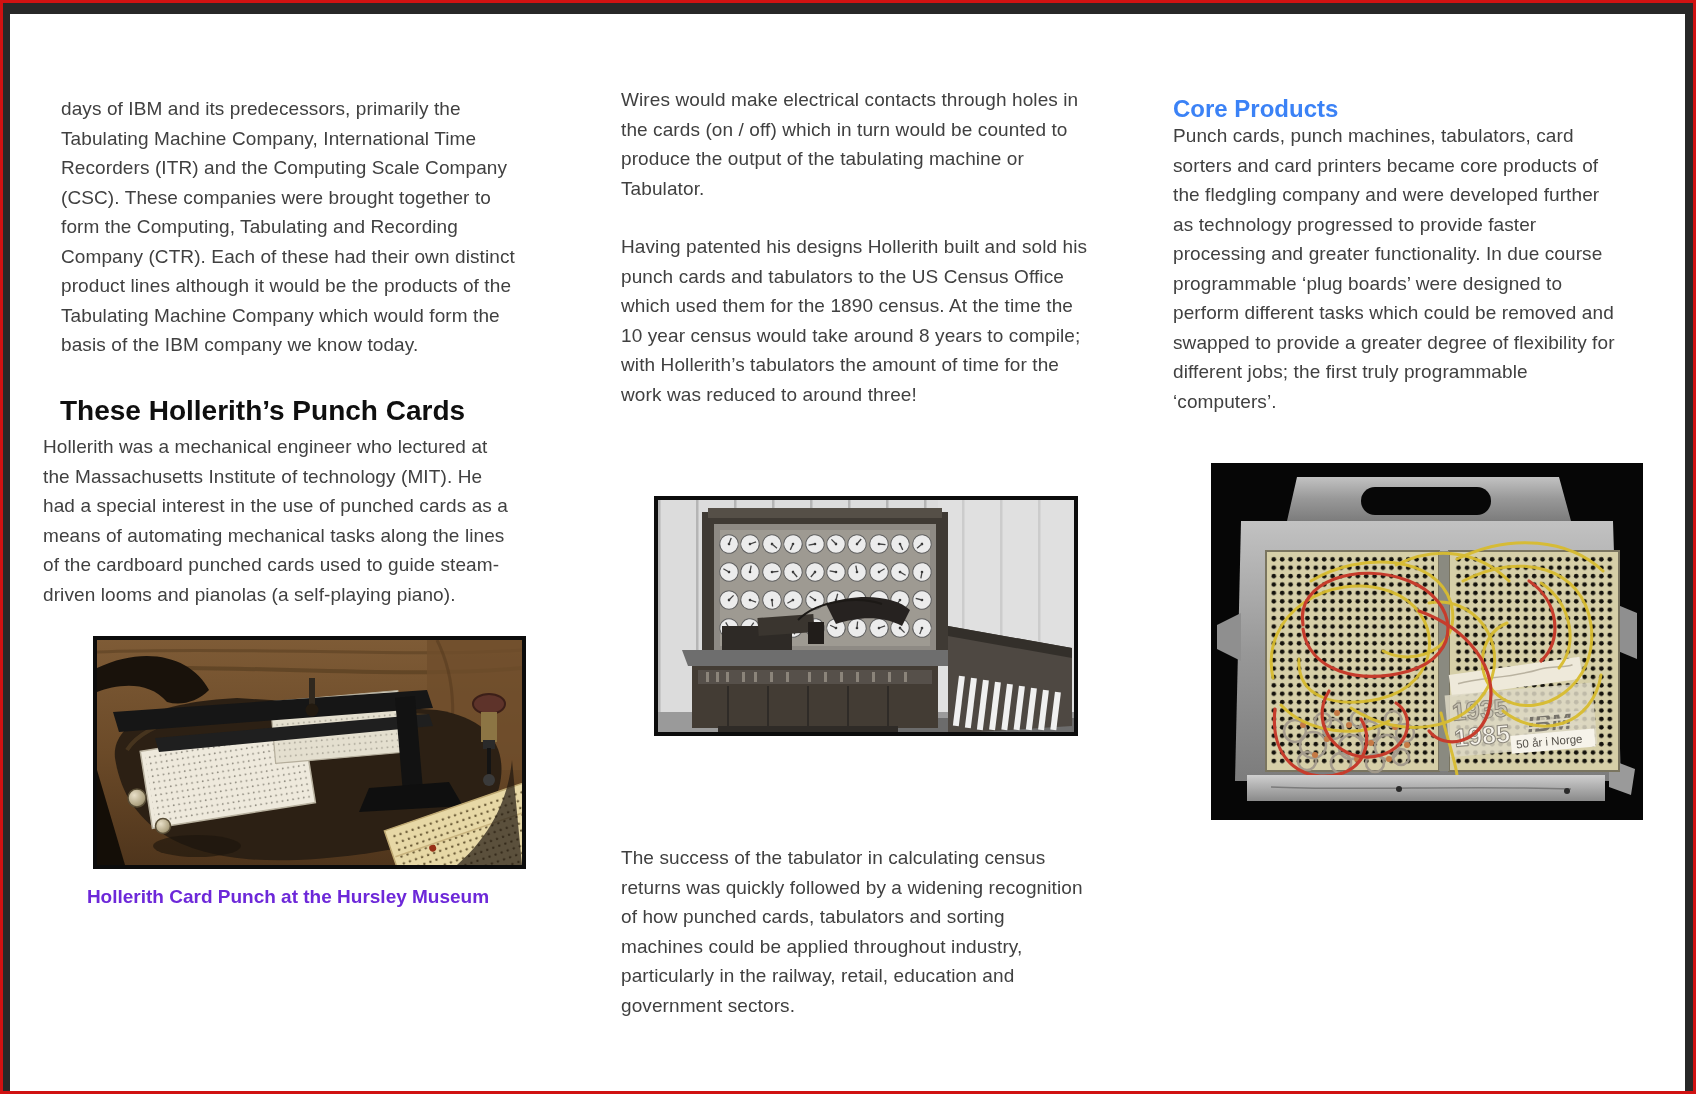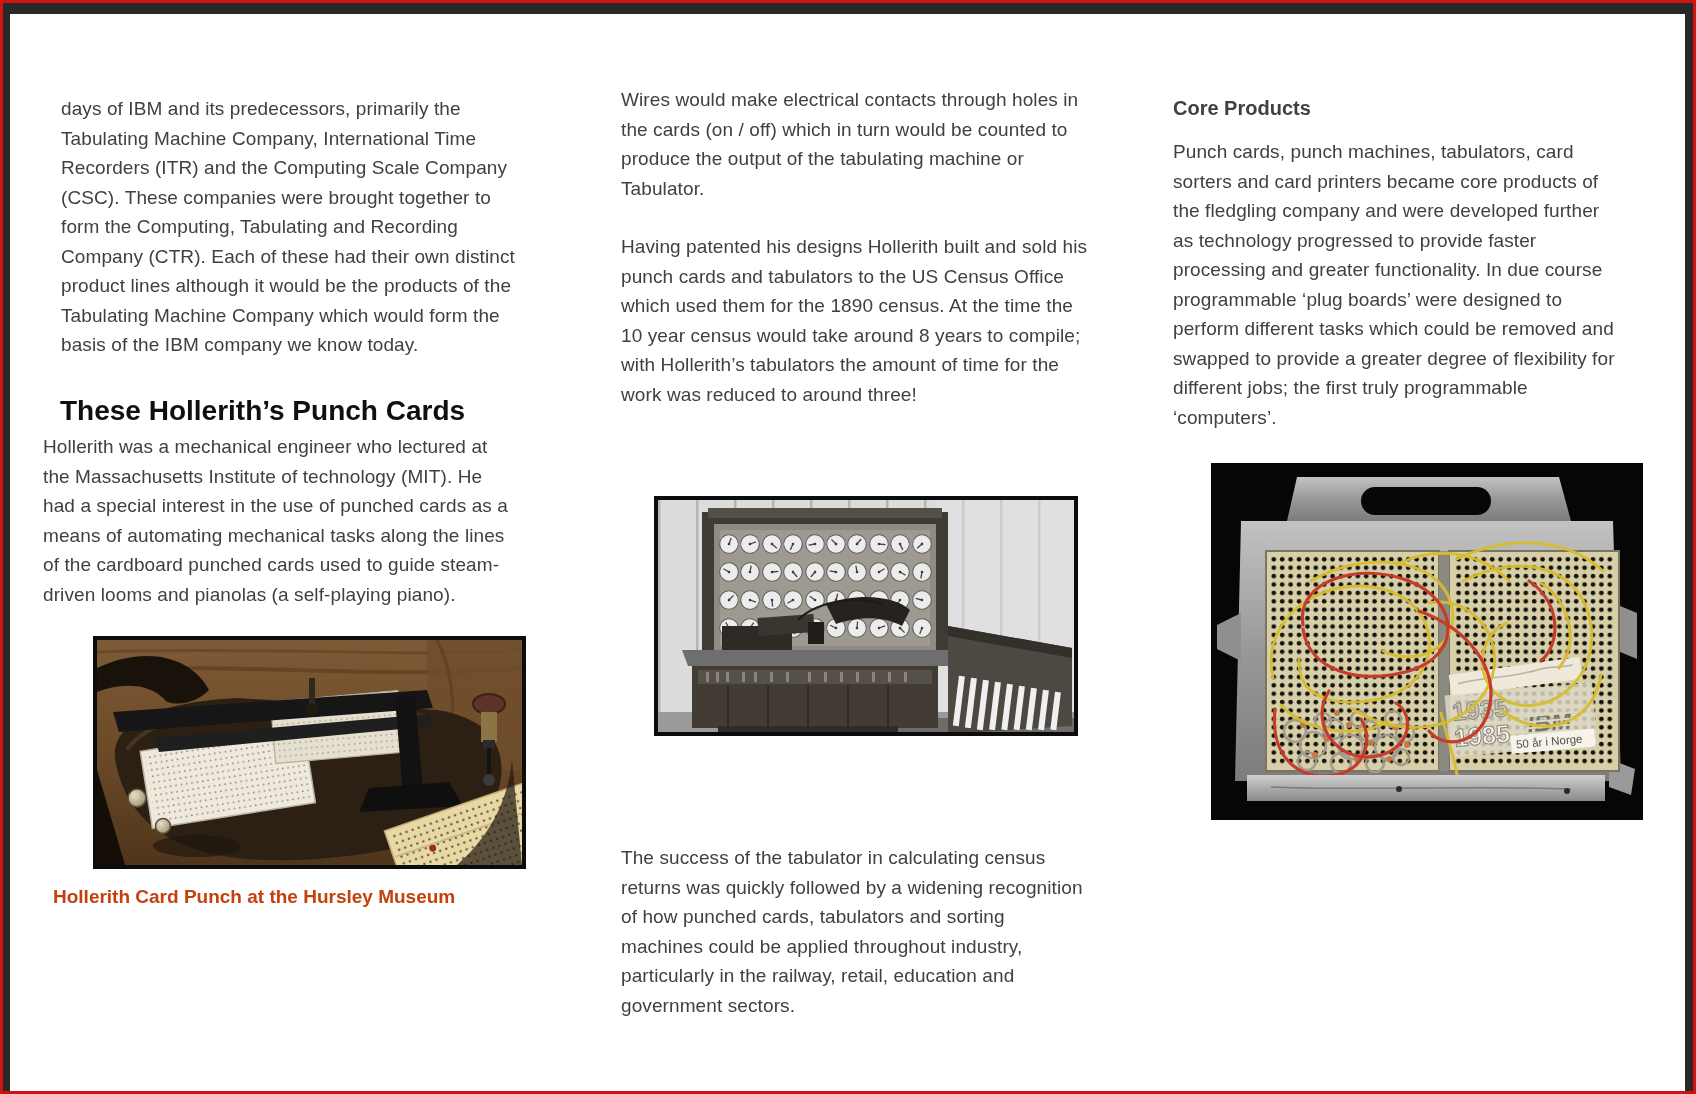--- a/index.html
+++ b/index.html
@@ -11,24 +11,24 @@
   .frame{position:absolute;inset:0;border:3px solid #d01212;box-sizing:border-box;}
   .band-top{position:absolute;left:0;right:0;top:0;height:11px;background:#282828;}
   .band-left{position:absolute;left:0;top:0;bottom:0;width:7px;background:#282828;}
   .band-right{position:absolute;right:0;top:0;bottom:0;width:8px;background:#282828;}
   .page{position:absolute;inset:0;}
   .para{
     position:absolute;font-size:19px;line-height:29.5px;color:#404040;
     white-space:pre-line;letter-spacing:0.1px;
   }
   .h1{position:absolute;font-size:28px;line-height:36px;font-weight:bold;color:#0f0f0f;}
-  .h2{position:absolute;font-size:20px;line-height:27px;font-weight:bold;color:#404040;text-align:center;}
+  .h2{position:absolute;font-size:24px;line-height:27px;font-weight:bold;color:#3b82f6;text-align:center;}
   .caption{
     position:absolute;font-size:19px;line-height:24px;font-weight:bold;
-    color:#c2410c;text-align:left;
+    color:#6d28d9;text-align:center;
   }
   figure{position:absolute;margin:0;padding:0;border:4px solid #0c0c0c;line-height:0;background:#000;}
   figure.noborder{border:none;background:transparent;}
   svg{display:block;}
 </style>
 </head>
 <body>
 
 <div class="frame">
   <div class="band-top"></div>
@@ -245,21 +245,21 @@
 
     <div class="para" style="left:618px;top:840px;width:510px">The success of the tabulator in calculating census
 returns was quickly followed by a widening recognition
 of how punched cards, tabulators and sorting
 machines could be applied throughout industry,
 particularly in the railway, retail, education and
 government sectors.</div>
 
     <div class="h2" style="left:1170px;top:92px">Core Products</div>
 
-    <div class="para" style="left:1170px;top:134px;width:515px">Punch cards, punch machines, tabulators, card
+    <div class="para" style="left:1170px;top:118px;width:515px">Punch cards, punch machines, tabulators, card
 sorters and card printers became core products of
 the fledgling company and were developed further
 as technology progressed to provide faster
 processing and greater functionality. In due course
 programmable ‘plug boards’ were designed to
 perform different tasks which could be removed and
 swapped to provide a greater degree of flexibility for
 different jobs; the first truly programmable
 ‘computers’.</div>
 

